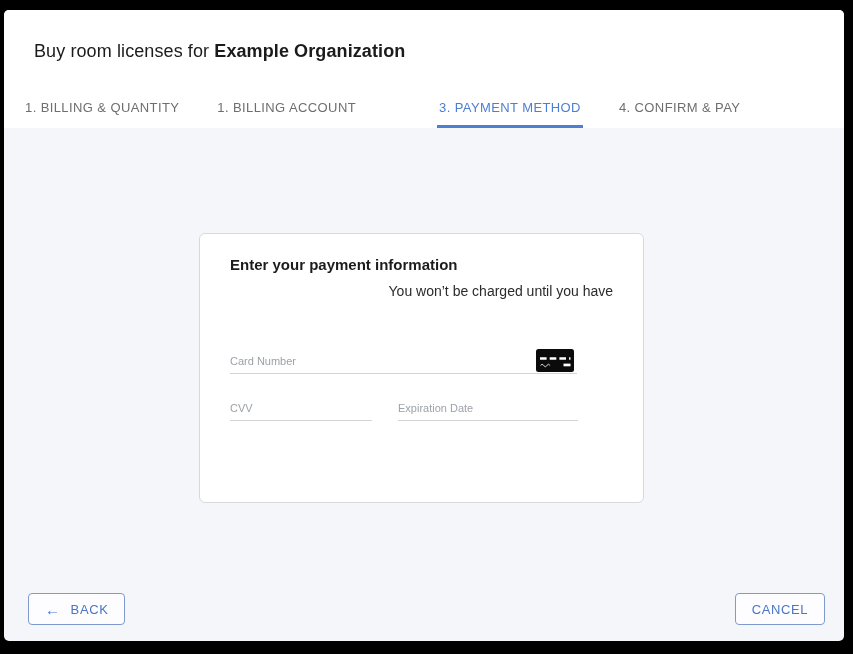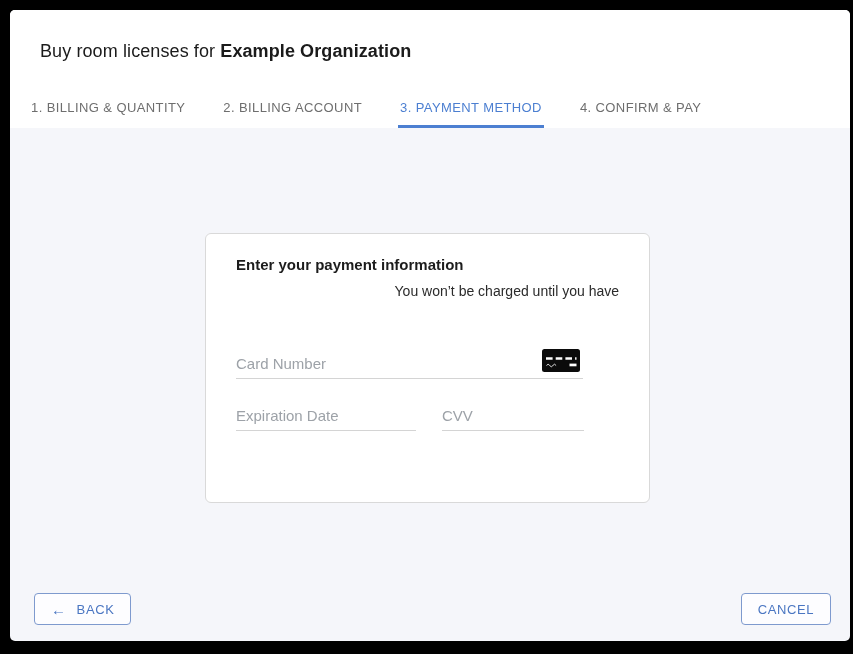--- a/index.html
+++ b/index.html
@@ -4,21 +4,21 @@
 <style>
   * { margin: 0; padding: 0; box-sizing: border-box; }
   html, body { width: 853px; height: 654px; overflow: hidden; }
   body {
     background: #000;
     position: relative;
     font-family: "Liberation Sans", "DejaVu Sans", sans-serif;
   }
   .window {
     position: absolute;
-    left: 10px; top: 10px;
+    left: 4px; top: 10px;
     width: 840px; height: 631px;
     background: #f5f6fa;
     border-radius: 5px;
     overflow: hidden;
   }
   
   .header {
     position: absolute;
     top: 0; left: 0; right: 0;
     height: 118px;
@@ -44,20 +44,21 @@
     letter-spacing: 0.4px;
     color: #6e6e6e;
     padding: 0 2px 10px 2px;
     border-bottom: 3px solid transparent;
     cursor: pointer;
     white-space: nowrap;
   }
   .tab.active {
     color: #4c7fd1;
     border-bottom-color: #4c7fd1;
+    margin-left: 45px;
   }
   
   .card {
     position: absolute;
     left: 168px; top: 223px;
     width: 445px; height: 270px;
     background: #ffffff;
     border: 1px solid #d9d9d9;
     border-radius: 6px;
     padding: 22px 30px 0 30px;
@@ -85,21 +86,21 @@
     gap: 26px;
     margin-top: 26px;
   }
   .underline-input {
     display: block;
     border: none;
     outline: none;
     background: transparent;
     border-bottom: 1px solid #d4d4d4;
     font-family: "Liberation Sans", "DejaVu Sans", sans-serif;
-    font-size: 15px;
+    font-size: 11px;
     color: #3c3c3c;
     padding: 2px 0 6px 0;
     border-radius: 0;
   }
   .underline-input::placeholder { color: #9da2a8; opacity: 1; }
   .w-full  { width: 347px; }
   .w-exp   { width: 180px; }
   .w-cvv   { width: 142px; }
   .cc-icon {
     position: absolute;
@@ -143,21 +144,21 @@
 </head>
 <body>
 
 <div class="window">
 
   <div class="header">
     <div class="page-title"><span>Buy room licenses for </span><span class="org">Example Organization</span></div>
 
     <div class="tabs">
       <div class="tab">1. BILLING &amp; QUANTITY</div>
-      <div class="tab">2. BILLING ACCOUNT</div>
+      <div class="tab">1. BILLING ACCOUNT</div>
       <div class="tab active">3. PAYMENT METHOD</div>
       <div class="tab">4. CONFIRM &amp; PAY</div>
     </div>
   </div>
 
   <div class="card">
     <div class="card-heading">Enter your payment information</div>
     <div class="card-note">You won’t be charged until you have</div>
 
     <div class="row-card-number">
@@ -166,22 +167,22 @@
         <svg width="38" height="23" viewBox="0 0 38 23" xmlns="http://www.w3.org/2000/svg">
           <rect x="0" y="0" width="38" height="23" rx="2.5" fill="#0b0b0b"></rect>
           <line x1="4" y1="9.5" x2="34.5" y2="9.5" stroke="#ffffff" stroke-width="2.6" stroke-dasharray="6.6 3.1"></line>
           <path d="M4.5 16.5 q1.6 -2.6 3.2 0 q1.6 2.6 3.2 0 q1.6 -2.6 3.2 0" stroke="#ffffff" stroke-width="1" fill="none" opacity="0.85"></path>
           <rect x="27.5" y="14.6" width="7" height="2.7" fill="#ffffff"></rect>
         </svg>
       </span>
     </div>
 
     <div class="row-split">
+      <input class="underline-input w-cvv" type="text" placeholder="CVV" style="">
       <input class="underline-input w-exp" type="text" placeholder="Expiration Date" style="">
-      <input class="underline-input w-cvv" type="text" placeholder="CVV" style="">
     </div>
   </div>
 
   <div class="footer">
     <button class="btn btn-outline">
       <span class="arrow">←</span>
       <span>BACK</span>
     </button>
     <div class="footer-right">
       <button class="btn btn-outline">

